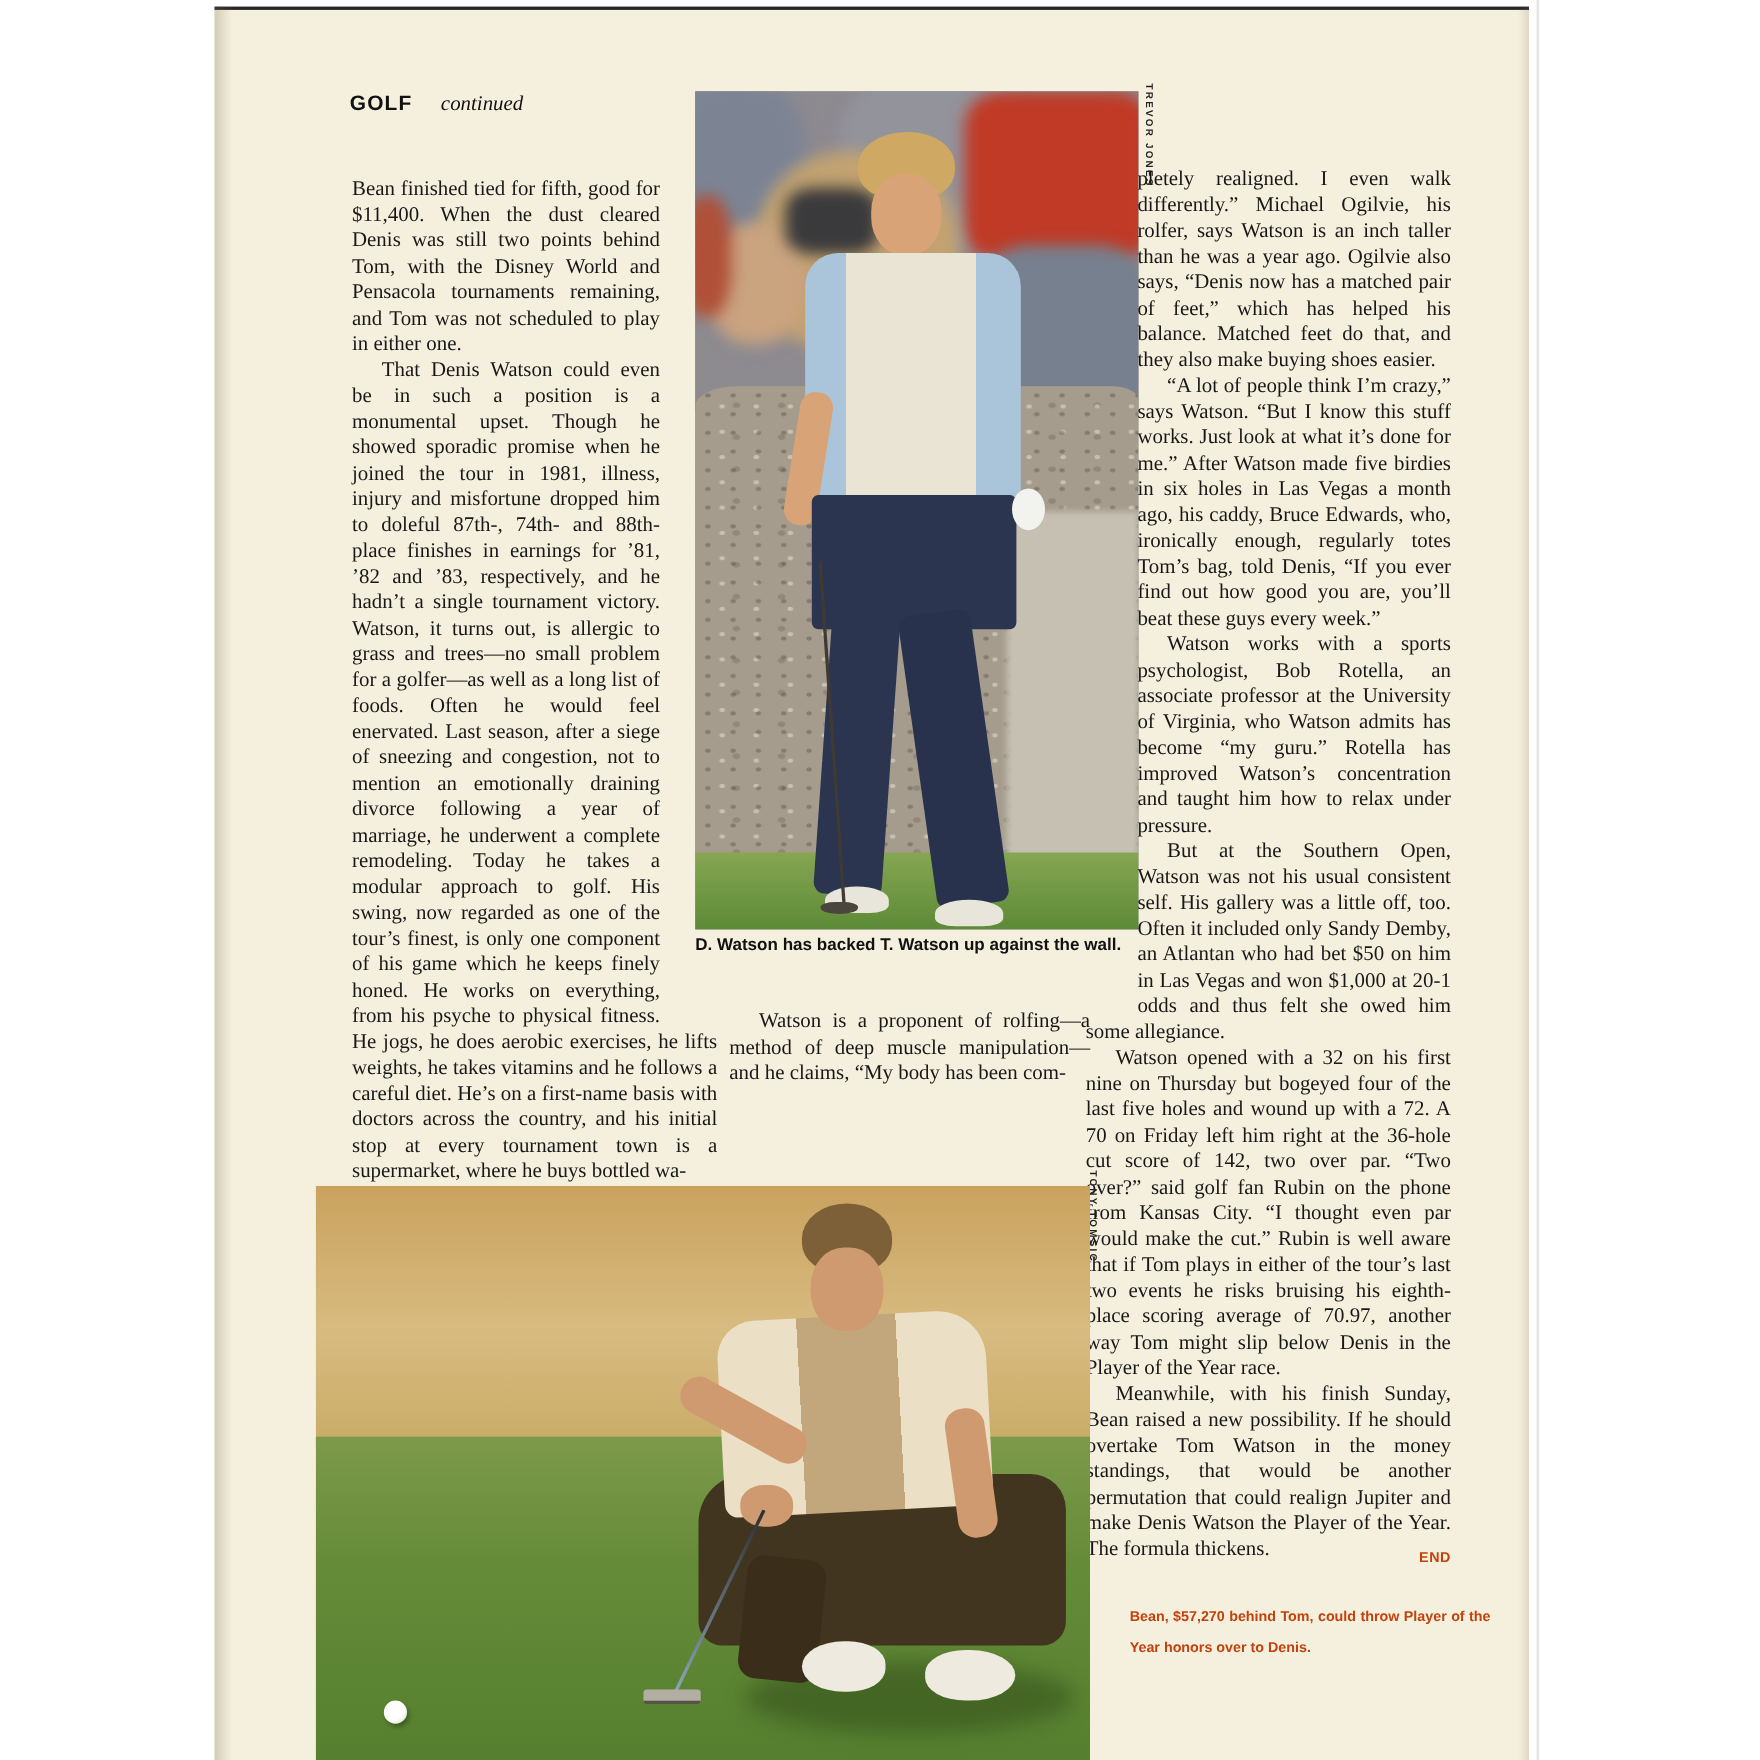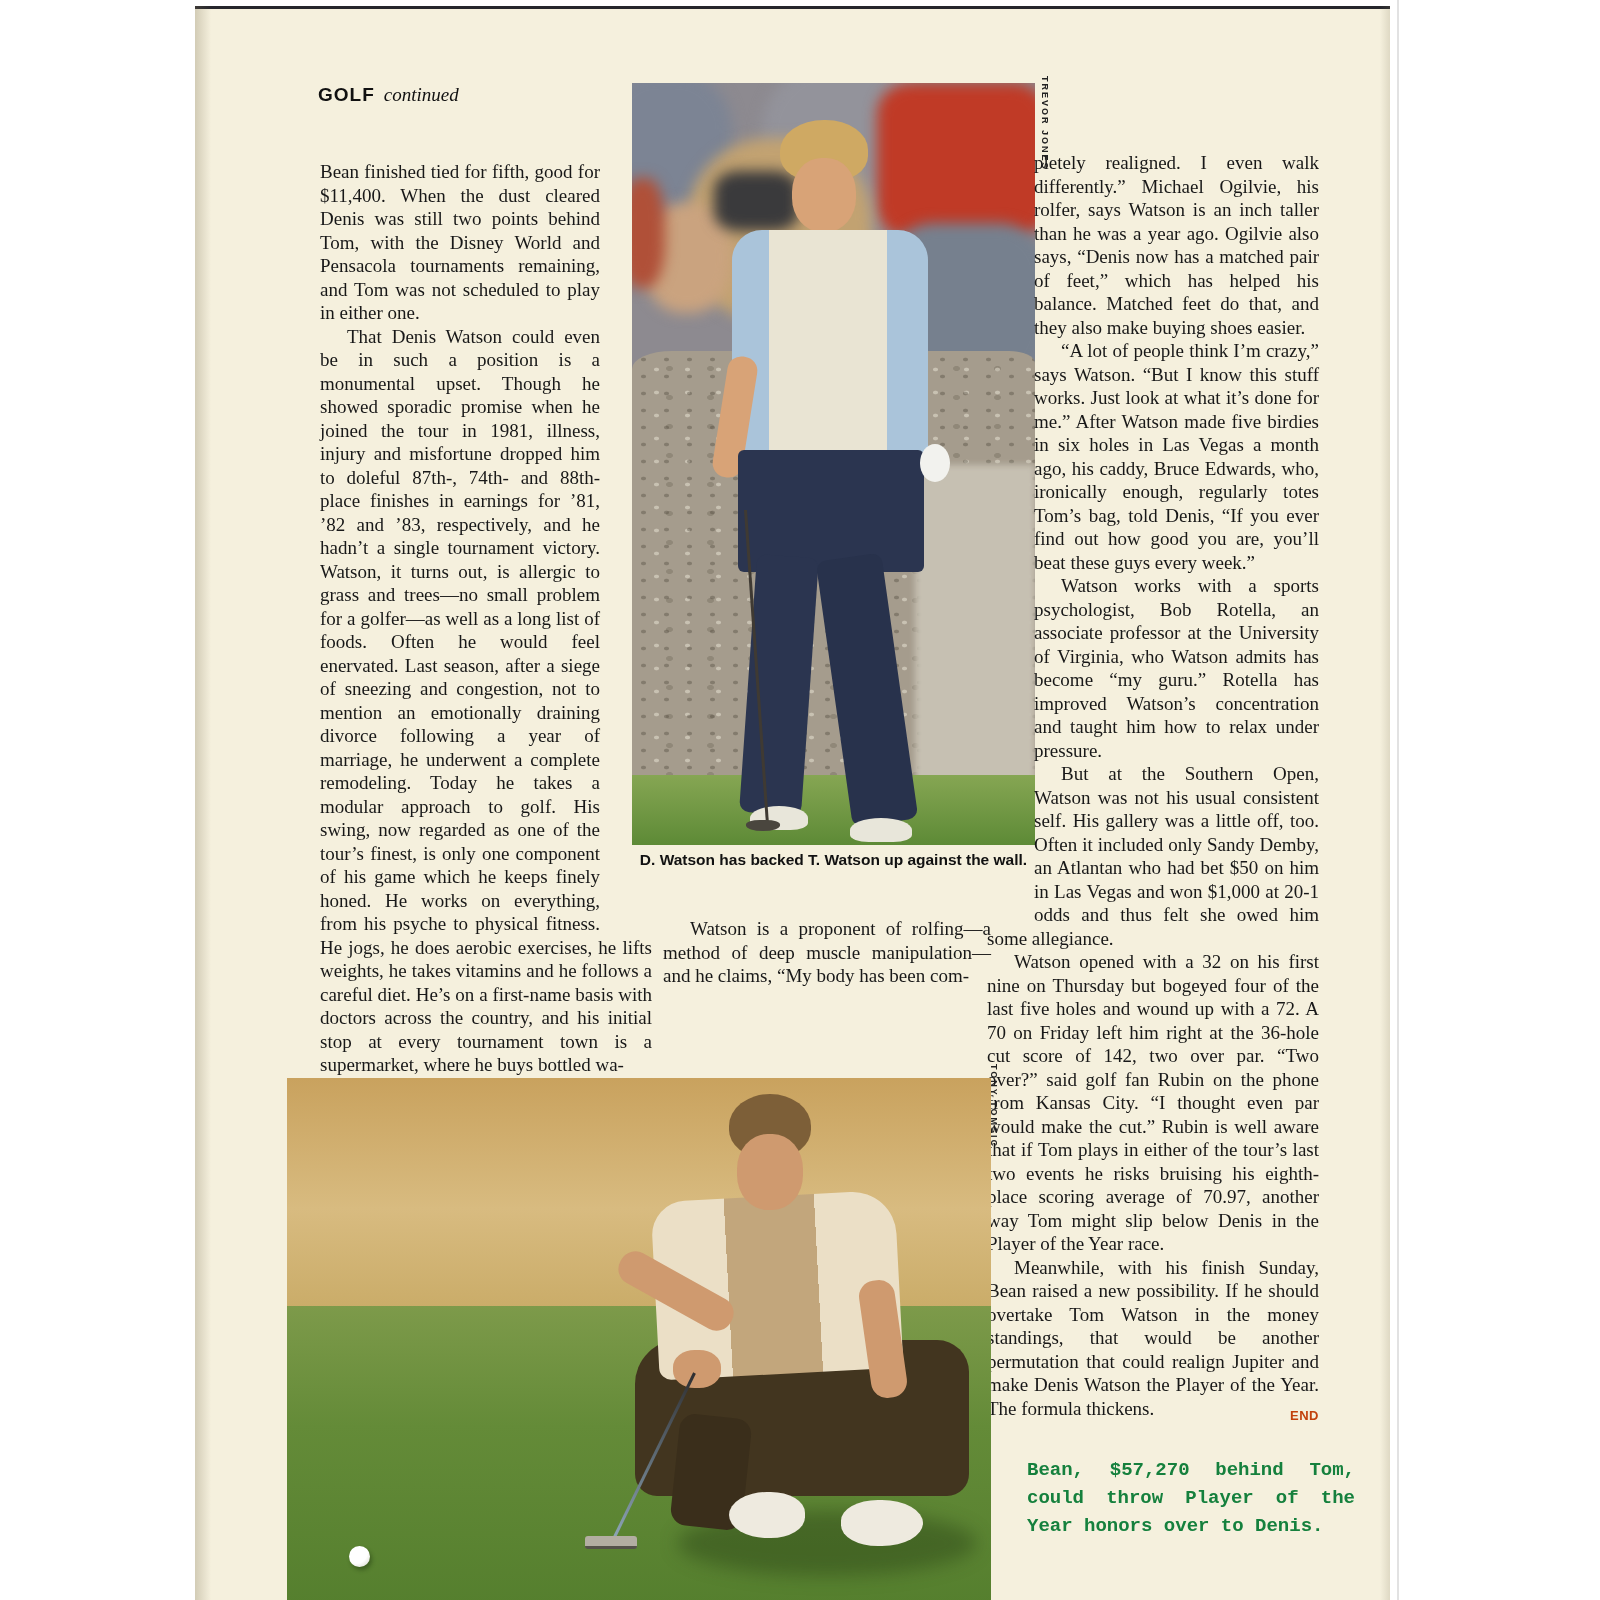--- a/index.html
+++ b/index.html
@@ -12,41 +12,41 @@
     background:linear-gradient(90deg, rgba(120,110,80,0.28), rgba(120,110,80,0)); }
   .page-right-shade { position:absolute; right:0; top:0; width:10px; height:100%;
     background:linear-gradient(270deg, rgba(120,110,80,0.18), rgba(120,110,80,0)); }
   .scan-line { position:absolute; left:1397px; top:0; width:2px; height:1600px; background:#e2e2e2; }
 
   
   .section-header { position:absolute; left:318px; top:84px; }
   .section-title { font-family:"Liberation Sans", sans-serif; font-weight:bold; font-size:19px;
     letter-spacing:1px; color:#111; }
   .section-continued { font-family:"Liberation Serif", serif; font-style:italic; font-size:19px;
-    color:#111; margin-left:9px; }
+    color:#111; margin-left:26px; }
 
   
   .body-col { position:absolute; font-family:"Liberation Serif", serif; font-size:19px;
     line-height:23.5px; text-align:justify; color:#181818; }
   .body-col p { margin:0; }
   .body-col p.indent { text-indent:27px; }
   .spacer-r { float:right; width:52px; height:771px; }
   .spacer-l { float:left; width:47px; height:770px; }
   .col-left  { left:320px;  top:160px; width:332px; }
   .col-mid   { left:663px;  top:917px; width:328px; }
   .col-right { left:987px; top:151px; width:332px; }
   .end-marker { float:right; font-family:"Liberation Sans", sans-serif; font-weight:bold;
     font-size:13px; letter-spacing:0.5px; position:relative; top:7px; color:#c2410c; }
 
   
   .caption1 { position:absolute; left:632px; top:851px; width:403px; white-space:nowrap;
-    font-family:"Liberation Sans", sans-serif; font-weight:bold; font-size:15.5px; color:#111;text-align:center; }
+    font-family:"Liberation Sans", sans-serif; font-weight:bold; font-size:15.5px; color:#111; }
   .caption2 { position:absolute; left:1027px; top:1456px; width:328px; text-align:justify;
-    font-family:Liberation Mono, monospace; font-weight:bold; font-size:19px;
-    line-height:28px; color:#15803d; }
+    font-family:Liberation Sans, sans-serif; font-weight:bold; font-size:13px;
+    line-height:28px; color:#c2410c; }
   .photo-credit { position:absolute; font-family:"Liberation Sans", sans-serif; font-weight:bold;
     font-size:9px; letter-spacing:2px; color:#222; writing-mode:vertical-rl; }
   .credit-top { left:1040px; top:76px; }
   .credit-bottom { left:989px; top:1064px; }
 
   
   .photo1 { position:absolute; left:632px; top:83px; width:403px; height:762px; overflow:hidden; background:#8f8c8a; }
   .p1-crowd { position:absolute; left:0; top:0; width:403px; height:290px; background:#8d8a90; overflow:hidden; }
   .blob { position:absolute; filter:blur(7px); }
   .b-gray    { left:130px; top:-20px; width:170px; height:170px; background:#93939b; border-radius:40%; }

